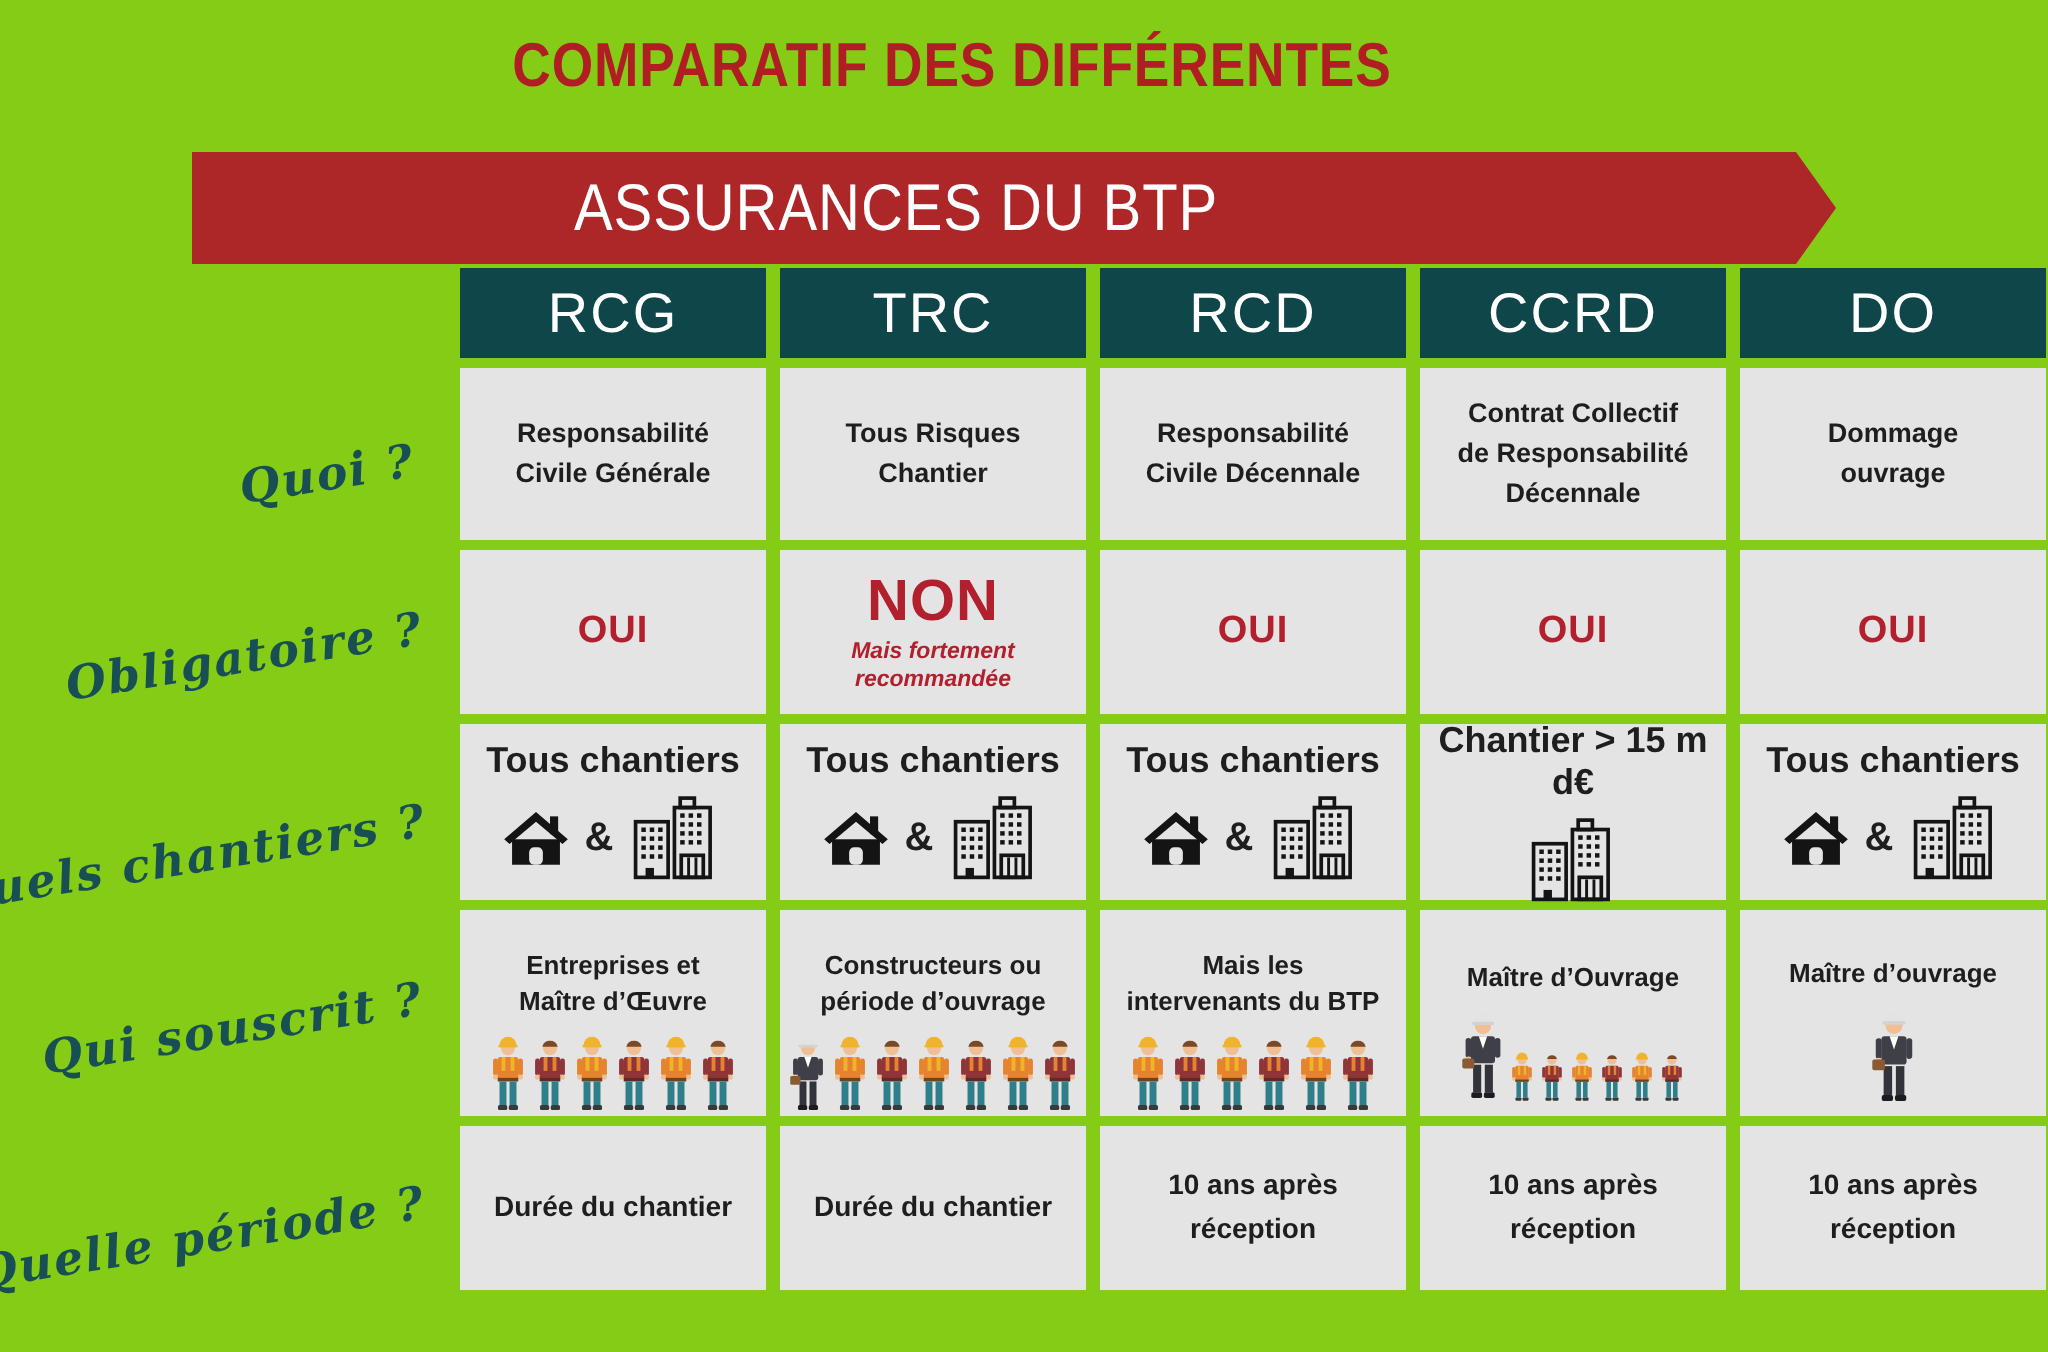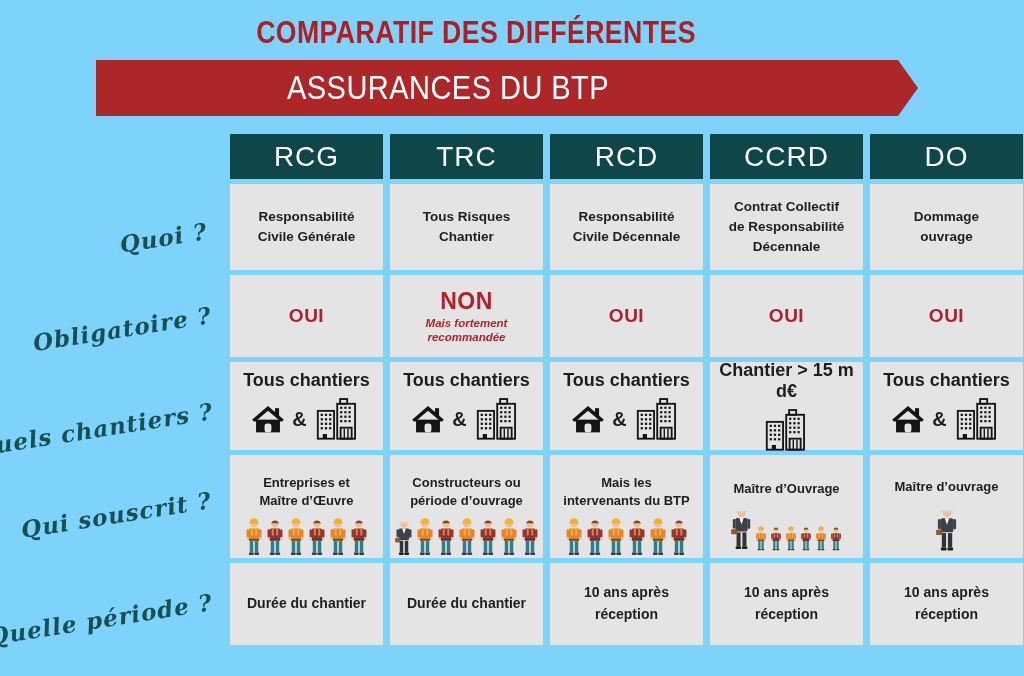--- a/index.html
+++ b/index.html
@@ -1,27 +1,27 @@
 <!DOCTYPE html>
 <html><head>
 <meta charset="utf-8">
 <style>
   html,body{margin:0;padding:0;background:#000;}
   .stage{
-    position:relative;width:1024px;height:676px;background:#7dd3fc;overflow:hidden;
+    position:relative;width:1024px;height:676px;background:#84cc16;overflow:hidden;
     font-family:"Liberation Sans",sans-serif;
   }
   
   .main-title{
     position:absolute;top:15px;left:96px;width:760px;text-align:center;
     color:#b01e24;font-size:31px;font-weight:bold;letter-spacing:.5px;
     transform:scaleX(.86);transform-origin:center;white-space:nowrap;
   }
   .banner{
-    position:absolute;left:96px;top:60px;width:824px;height:56px;background:#ad2729;
+    position:absolute;left:96px;top:76px;width:824px;height:56px;background:#ad2729;
     clip-path:polygon(0 0,calc(100% - 22px) 0,calc(100% - 2px) 50%,calc(100% - 22px) 100%,0 100%);
     display:flex;align-items:center;justify-content:center;
     padding-right:120px;box-sizing:border-box;
   }
   .banner span{
     color:#ffffff;font-size:33px;letter-spacing:.5px;transform:scaleX(.88);white-space:nowrap;
   }
   
   .tbl{
     position:absolute;left:230px;top:134px;width:793px;
@@ -32,21 +32,21 @@
   .th{
     background:#0e464a;color:#fff;display:flex;align-items:center;justify-content:center;
     font-size:28px;letter-spacing:1px;
   }
   .cell{
     background:#e4e4e4;color:#1e1e1e;display:flex;flex-direction:column;
     align-items:center;justify-content:center;text-align:center;box-sizing:border-box;
   }
   .quoi-text{font-size:13.5px;font-weight:bold;white-space:pre-line;line-height:1.5;}
   .oblig-value{color:#b2202d;font-weight:bold;font-size:19px;letter-spacing:.5px;}
-  .oblig-value.non{font-size:23px;}
+  .oblig-value.non{font-size:29px;}
   .oblig-note{color:#b2202d;font-weight:bold;font-style:italic;font-size:11.5px;
     white-space:pre-line;line-height:1.25;margin-top:1px;}
   .chantier-label{font-size:18px;font-weight:bold;}
   .icon-row{display:flex;align-items:center;justify-content:center;gap:7px;margin-top:5px;min-height:46px;}
   .amp{font-weight:bold;font-size:20px;color:#1e1e1e;}
   .souscrit-label{font-size:13px;font-weight:bold;white-space:pre-line;line-height:1.4;margin-top:19px;}
   .figures{display:flex;align-items:flex-end;justify-content:center;gap:3px;margin-top:6px;}
   .periode-text{font-size:14px;font-weight:bold;white-space:pre-line;line-height:1.55;}
   
   .row-label{

